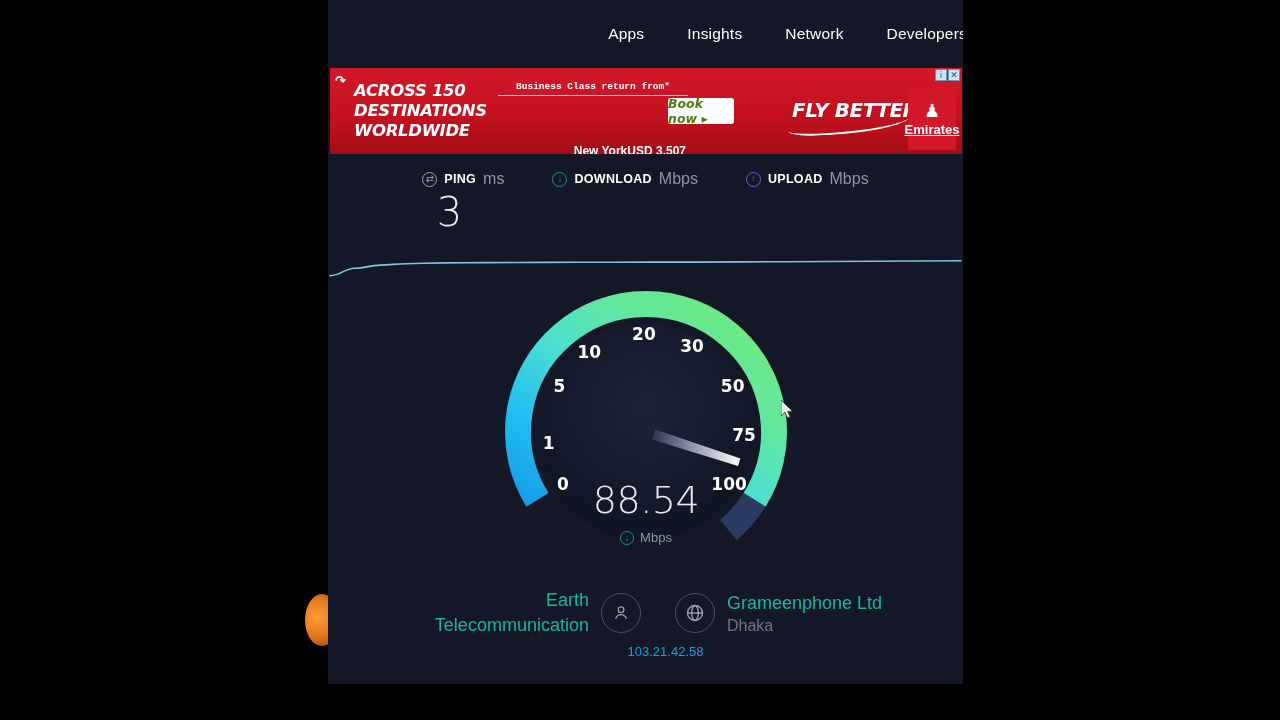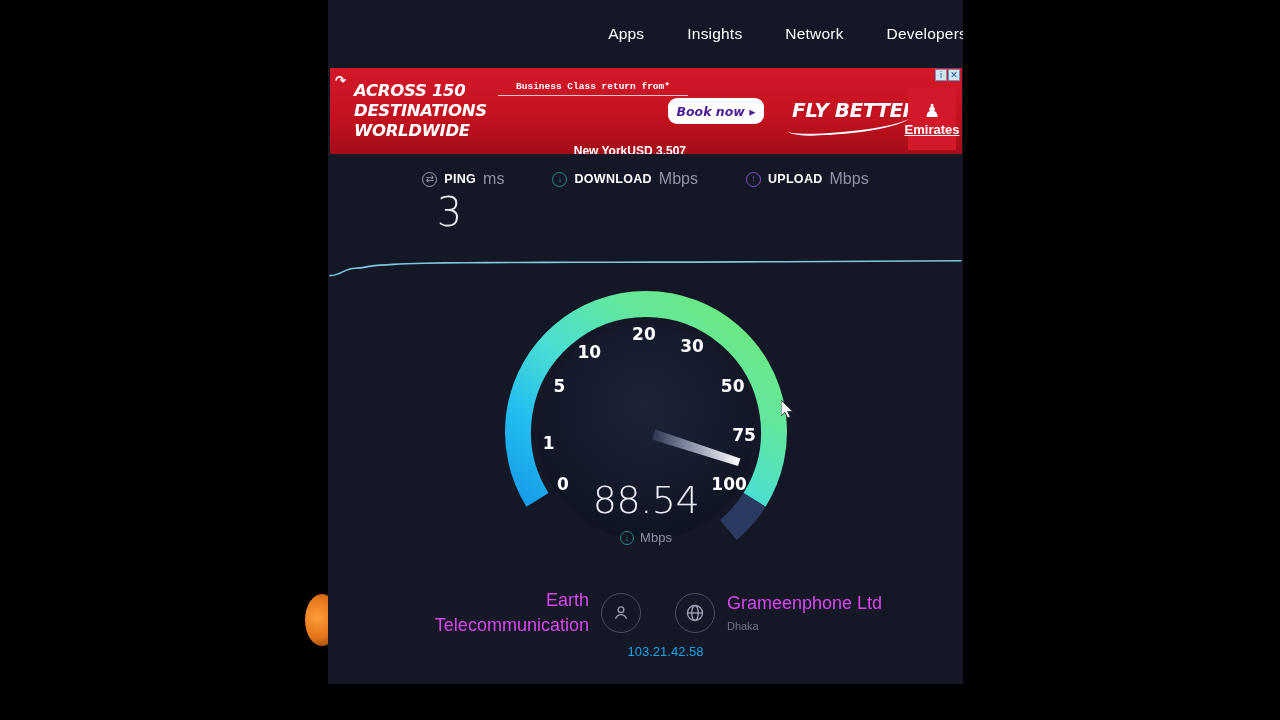--- a/index.html
+++ b/index.html
@@ -84,23 +84,23 @@
     border-bottom: 1px solid rgba(255,255,255,.75);
     margin-top: 44px;
   }
   #ad-route span { color: #fff; font-size: 12px; font-weight: bold; }
   #ad-conditions {
     color: #f2c9cc; font-size: 6.5px; font-weight: bold;
     line-height: 9px; padding-top: 4px;
   }
   #ad-book-now {
     position: absolute; left: 338px; top: 30px;
-    width: 96px; height: 26px;
-    background: #ffffff; border-radius: 9px;
-    color: #4c1d95;
+    width: 66px; height: 26px;
+    background: #ffffff; border-radius: 3px;
+    color: #4d7c0f;
     font-family: "DejaVu Sans", sans-serif;
     font-size: 12.5px; font-weight: bold; font-style: italic;
     display: flex; align-items: center; justify-content: center;
     cursor: pointer;
   }
   #ad-flybetter {
     position: absolute; left: 462px; top: 30px;
     color: #ffffff;
     font-family: "DejaVu Sans", sans-serif;
     font-size: 20px; font-weight: bold; font-style: italic;
@@ -198,24 +198,24 @@
     width: 100%;
   }
   #footer-row {
     display: flex; align-items: center; justify-content: center;
     gap: 0px;
   }
   .fo-block { display: flex; align-items: center; }
   .fo-text-right { text-align: right; padding-right: 12px; }
   .fo-text-left  { text-align: left;  padding-left: 12px;  }
   .fo-name {
-    color: #d946ef; font-size: 18px; font-weight: 400;
+    color: #14b8a6; font-size: 18px; font-weight: 400;
     line-height: 25px; white-space: normal; max-width: 180px;
   }
-  .fo-sub { color: #6f7589; font-size: 11px; line-height: 20px; }
+  .fo-sub { color: #6f7589; font-size: 16px; line-height: 20px; }
   .fo-avatar {
     width: 40px; height: 40px; border-radius: 50%;
     border: 1.5px solid #4a5064;
     display: flex; align-items: center; justify-content: center;
     flex: 0 0 auto;
   }
   #footer-ip {
     text-align: center; color: #0ea5e9;
     font-size: 13px; margin-top: 6px; padding-left: 40px;
   }

